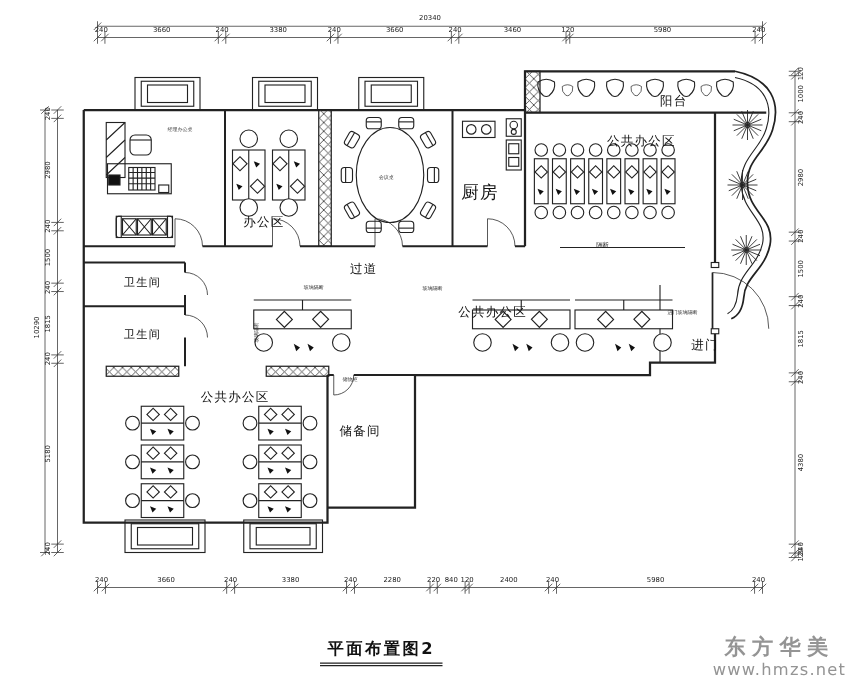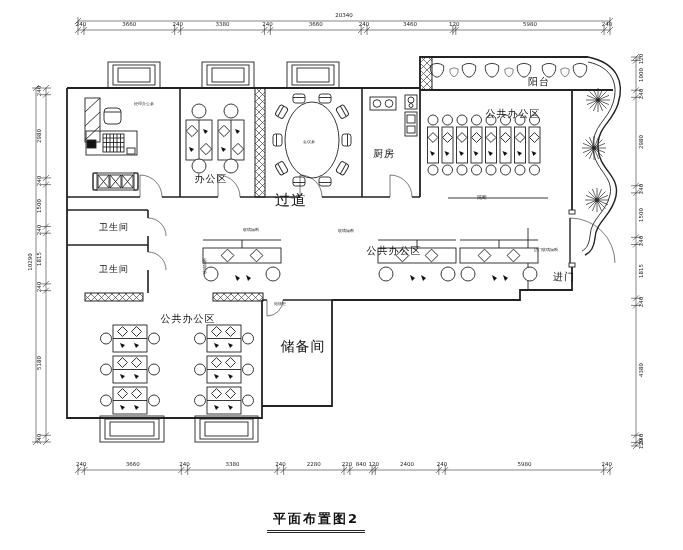--- a/index.html
+++ b/index.html
@@ -5,21 +5,21 @@
   html,body{margin:0;padding:0;background:#fff;font-family:"DejaVu Sans","Liberation Sans",sans-serif;}
   .stage{position:relative;width:683px;height:550px;background:#ffffff;overflow:hidden;margin:0 auto;}
   .stage svg{position:absolute;left:0;top:0;}
   .lbl{position:absolute;transform:translate(-50%,-50%);color:#111;font-weight:400;
        letter-spacing:1px;white-space:nowrap;line-height:1;}
   .lbl.tiny{font-weight:400;letter-spacing:0;color:#333;}
   .lbl.rot{transform:translate(-50%,-50%) rotate(-90deg);}
   .dim{position:absolute;font-size:5.5px;color:#222;white-space:nowrap;line-height:1;
        transform:translate(-50%,-50%);}
   .dim.v{transform:translate(-50%,-50%) rotate(-90deg);}
-  .title{position:absolute;left:245px;top:508px;width:120px;text-align:right;}
+  .title{position:absolute;left:245px;top:508px;width:120px;text-align:center;}
   .title span{display:inline-block;font-size:13px;font-weight:600;letter-spacing:2px;color:#111;
        border-bottom:3px double #222;padding:0 6px 2px 6px;}
   .wm{position:absolute;right:6px;bottom:6px;text-align:center;color:#949494;}
   .wm .wm1{font-size:17px;font-weight:700;letter-spacing:5px;}
   .wm .wm2{font-size:13px;letter-spacing:1px;}
 </style>
 </head>
 <body>
 
 <div class="stage">
@@ -372,44 +372,48 @@
         <line x1="633" y1="445.44071673656117" x2="639" y2="439.44071673656117"></line>
         <line x1="631" y1="442.44071673656117" x2="641" y2="442.44071673656117"></line>
         <line x1="633" y1="449" x2="639" y2="443"></line>
         <line x1="631" y1="446" x2="641" y2="446"></line>
       </g>
 </svg>
 
 <div class="lbl tiny" style="left:144px;top:104px;font-size:4px">经理办公桌</div>
 <div class="lbl" style="left:211px;top:179px;font-size:10px">办公区</div>
 <div class="lbl tiny" style="left:309px;top:142px;font-size:4px">会议桌</div>
-<div class="lbl" style="left:384px;top:154px;font-size:10px">厨房</div>
+<div class="lbl" style="left:384px;top:154px;font-size:14px">厨房</div>
 <div class="lbl" style="left:513px;top:114px;font-size:10px">公共办公区</div>
 <div class="lbl" style="left:539px;top:82px;font-size:10px">阳台</div>
-<div class="lbl" style="left:291px;top:200px;font-size:15px">过道</div>
+<div class="lbl" style="left:291px;top:216px;font-size:10px">过道</div>
 <div class="lbl" style="left:114px;top:227px;font-size:9px">卫生间</div>
 <div class="lbl" style="left:114px;top:269px;font-size:9px">卫生间</div>
 <div class="lbl" style="left:394px;top:251px;font-size:10px">公共办公区</div>
 <div class="lbl" style="left:188px;top:319px;font-size:10px">公共办公区</div>
-<div class="lbl" style="left:303px;top:346px;font-size:14px">储备间</div>
+<div class="lbl" style="left:288px;top:346px;font-size:10px">储备间</div>
 <div class="lbl" style="left:564px;top:277px;font-size:10px">进门</div>
 <div class="lbl tiny" style="left:251px;top:230px;font-size:4px">玻璃隔断</div>
 <div class="lbl tiny" style="left:346px;top:231px;font-size:4px">玻璃隔断</div>
 <div class="lbl tiny rot" style="left:205px;top:266px;font-size:4px">玻璃隔断</div>
 <div class="lbl tiny" style="left:482px;top:197px;font-size:5px">隔断</div>
 <div class="lbl tiny" style="left:546px;top:250px;font-size:4px">进门玻璃隔断</div>
 <div class="lbl tiny" style="left:280px;top:304px;font-size:4px">储物柜</div>
 
 <div class="dim" style="left:344px;top:16px">20340</div>
 <div class="dim v" style="left:31px;top:262px">10290</div>
 
 <div class="title">
   <span>平面布置图2</span>
 </div>
 
+<div class="wm">
+  <div class="wm1">东方华美</div>
+  <div class="wm2">www.hmzs.net</div>
+</div>
 
 <span class="dim" style="left: 80.9748px; top: 25px;">240</span>
     <span class="dim" style="left: 129.316px; top: 25px;">3660</span>
     <span class="dim" style="left: 177.657px; top: 25px;">240</span>
     <span class="dim" style="left: 222.527px; top: 25px;">3380</span>
     <span class="dim" style="left: 267.398px; top: 25px;">240</span>
     <span class="dim" style="left: 315.739px; top: 25px;">3660</span>
     <span class="dim" style="left: 364.08px; top: 25px;">240</span>
     <span class="dim" style="left: 409.942px; top: 25px;">3460</span>
     <span class="dim" style="left: 454.317px; top: 25px;">120</span>

